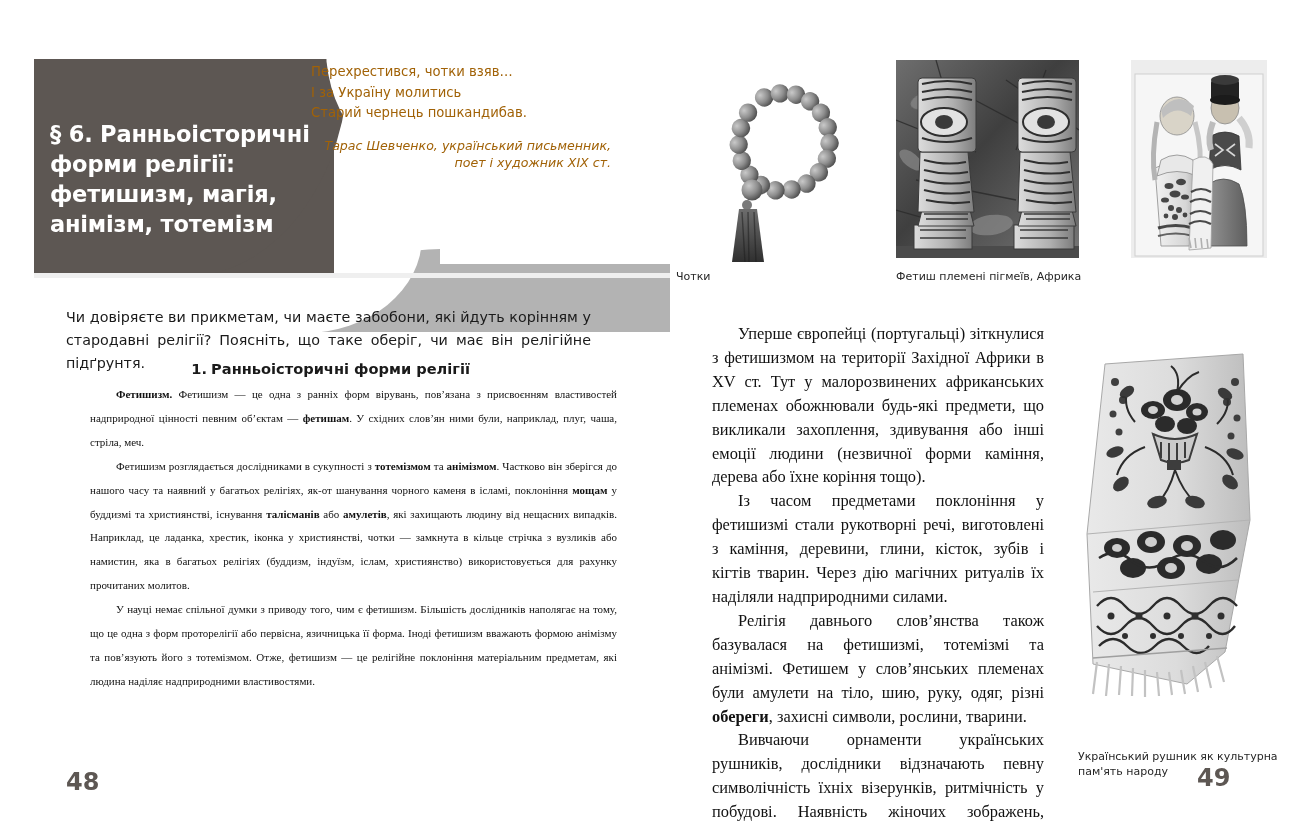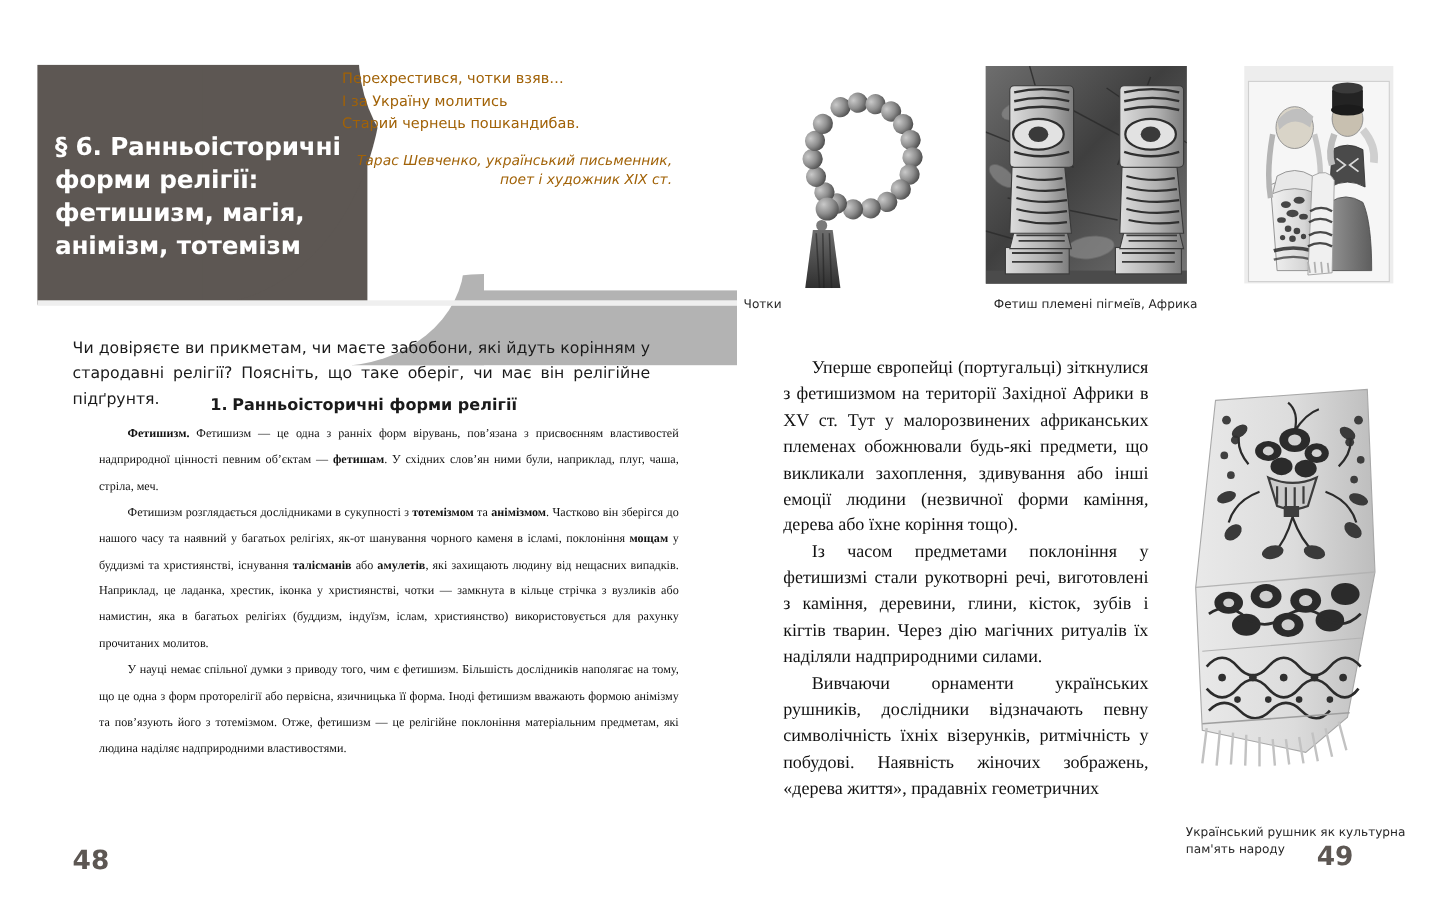--- a/index.html
+++ b/index.html
@@ -130,21 +130,21 @@
     font-size: 11px;
     line-height: 14.5px;
     color: #262626;
     white-space: pre-line;
   }
 
   #photo-chotky { left: 676px; top: 62px; width: 205px; height: 200px; background: #ffffff; }
   #cap-chotky   { left: 676px; top: 270px; width: 200px; }
 
   #photo-fetish { left: 896px; top: 60px; width: 183px; height: 198px; background: #8d8d8d; }
-  #cap-fetish   { left: 896px; top: 270px; width: 200px; text-align: center; }
+  #cap-fetish   { left: 896px; top: 270px; width: 200px; }
 
   #photo-dolls  { left: 1131px; top: 60px; width: 136px; height: 198px; background: #ffffff; }
   #cap-dolls    { left: 1079px; top: 270px; width: 200px; }
 
   #photo-rushnyk { left: 1075px; top: 352px; width: 200px; height: 345px; background: #ffffff; }
   #cap-rushnyk   { left: 1078px; top: 750px; width: 205px; }
 
   
   #intro {
     position: absolute;
@@ -533,19 +533,20 @@
     <p class="para"><b>Фетишизм.</b><span> Фетишизм — це одна з ранніх форм вірувань, пов’язана з присвоєнням властивостей надприродної цінності певним об’єктам — </span><b>фетишам</b><span>. У східних слов’ян ними були, наприклад, плуг, чаша, стріла, меч.</span></p>
 
     <p class="para"><span>Фетишизм розглядається дослідниками в сукупності з </span><b>тотемізмом</b><span> та </span><b>анімізмом</b><span>. Частково він зберігся до нашого часу та наявний у багатьох релігіях, як-от шанування чорного каменя в ісламі, поклоніння </span><b>мощам</b><span> у буддизмі та християнстві, існування </span><b>талісманів</b><span> або </span><b>амулетів</b><span>, які захищають людину від нещасних випадків. Наприклад, це ладанка, хрестик, іконка у християнстві, чотки — замкнута в кільце стрічка з вузликів або намистин, яка в багатьох релігіях (буддизм, індуїзм, іслам, християнство) використовується для рахунку прочитаних молитов.</span></p>
 
     <p class="para">У науці немає спільної думки з приводу того, чим є фетишизм. Більшість дослідників наполягає на тому, що це одна з форм проторелігії або первісна, язичницька її форма. Іноді фетишизм вважають формою анімізму та пов’язують його з тотемізмом. Отже, фетишизм — це релігійне поклоніння матеріальним предметам, які людина наділяє надприродними властивостями.</p>
   </div>
 
   <div id="col-right">
     <p class="para">Уперше європейці (португальці) зіткнулися з фетишизмом на території Західної Африки в XV ст. Тут у малорозвинених африканських племенах обожнювали будь-які предмети, що викликали захоплення, здивування або інші емоції людини (незвичної форми каміння, дерева або їхне коріння тощо).</p>
     <p class="para">Із часом предметами поклоніння у фетишизмі стали рукотворні речі, виготовлені з каміння, деревини, глини, кісток, зубів і кігтів тварин. Через дію магічних ритуалів їх наділяли надприродними силами.</p>
+    <p class="para"><span>Релігія давнього слов’янства також базувалася на фетишизмі, тотемізмі та анімізмі. Фетишем у слов’янських племенах були амулети на тіло, шию, руку, одяг, різні </span><b>обереги</b><span>, захисні символи, рослини, тварини.</span></p>
     <p class="para">Вивчаючи орнаменти українських рушників, дослідники відзначають певну символічність їхніх візерунків, ритмічність у побудові. Наявність жіночих зображень, «дерева життя», прадавніх геометричних</p>
   </div>
 
   <div class="folio" id="folio-left">48</div>
   <div class="folio" id="folio-right">49</div>
 
 </div>
 
 </body></html>

